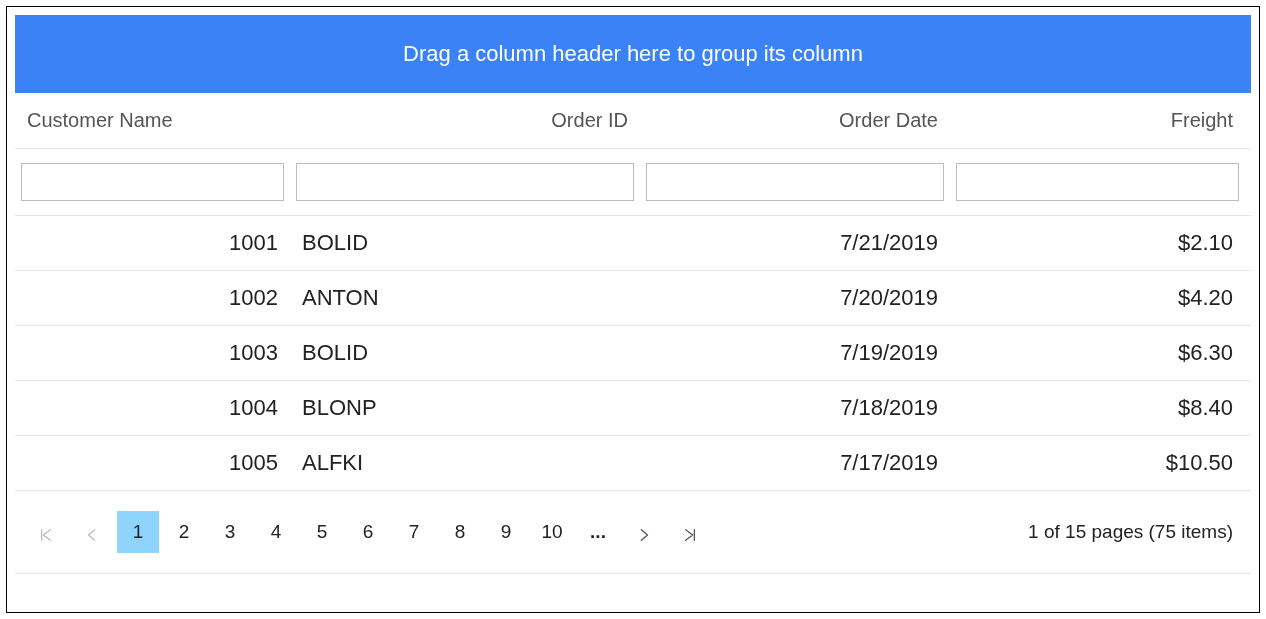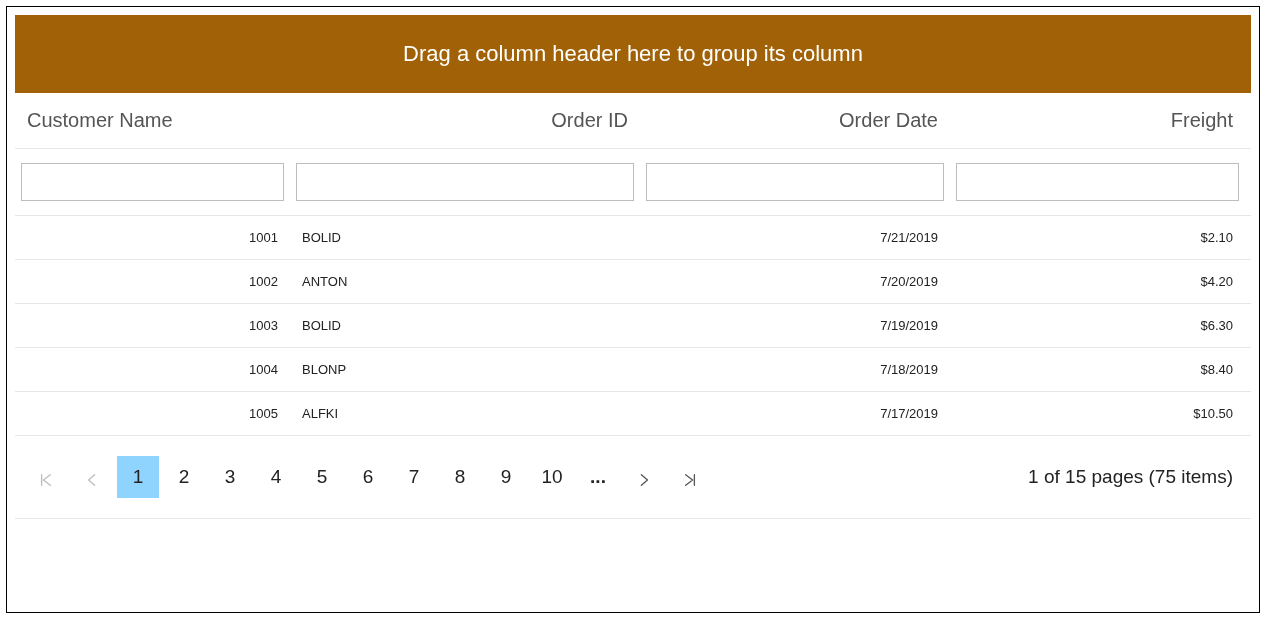--- a/index.html
+++ b/index.html
@@ -8,21 +8,21 @@
       background: #fff;
       padding: 6px;
     }
     .outer {
       border: 1px solid #000;
       padding: 8px;
       width: 1254px;
       height: 607px;
     }
     .group-banner {
-      background: #a16207;
+      background: #3b82f6;
       color: #fff;
       text-align: center;
       font-size: 22px;
       font-weight: 300;
       padding: 26px 0;
     }
     .grid {
       width: 100%;
     }
     .header-row, .filter-row, .data-row {
@@ -38,21 +38,21 @@
     .filter-row .cell { padding: 6px; }
     .filter-row input {
       width: 100%;
       height: 38px;
       border: 1px solid #bdbdbd;
       background: #fff;
       font-size: 16px;
       padding: 0 8px;
     }
     .data-row .cell {
-      font-size: 13px;
+      font-size: 22px;
       color: #222;
       padding: 14px 12px;
     }
     .cell { overflow: hidden; white-space: nowrap; }
     .col-id   { width: 275px; text-align: right; padding-right: 22px; }
     .col-name { width: 350px; text-align: left; }
     .col-date { width: 310px; text-align: right; padding-right: 22px; }
     .col-freight { width: 295px; text-align: right; padding-right: 14px; }
 
     .pager {

